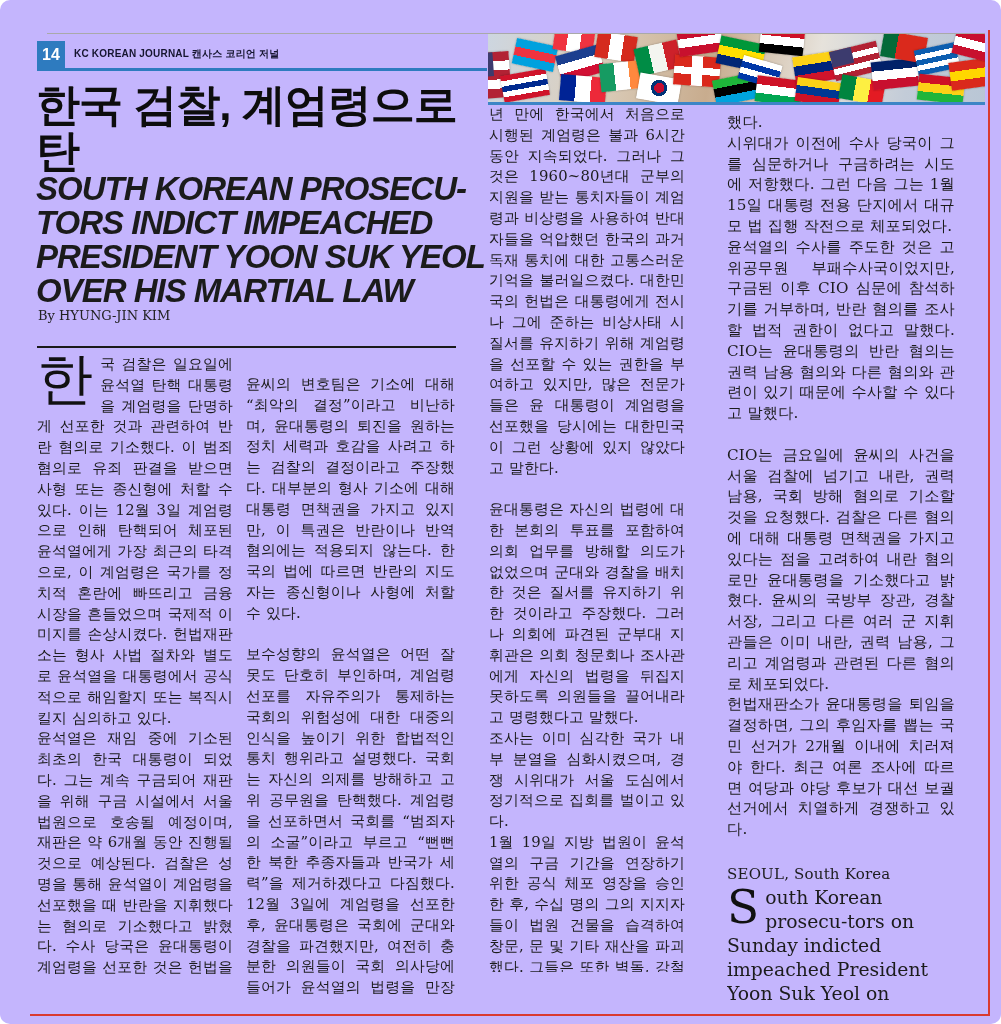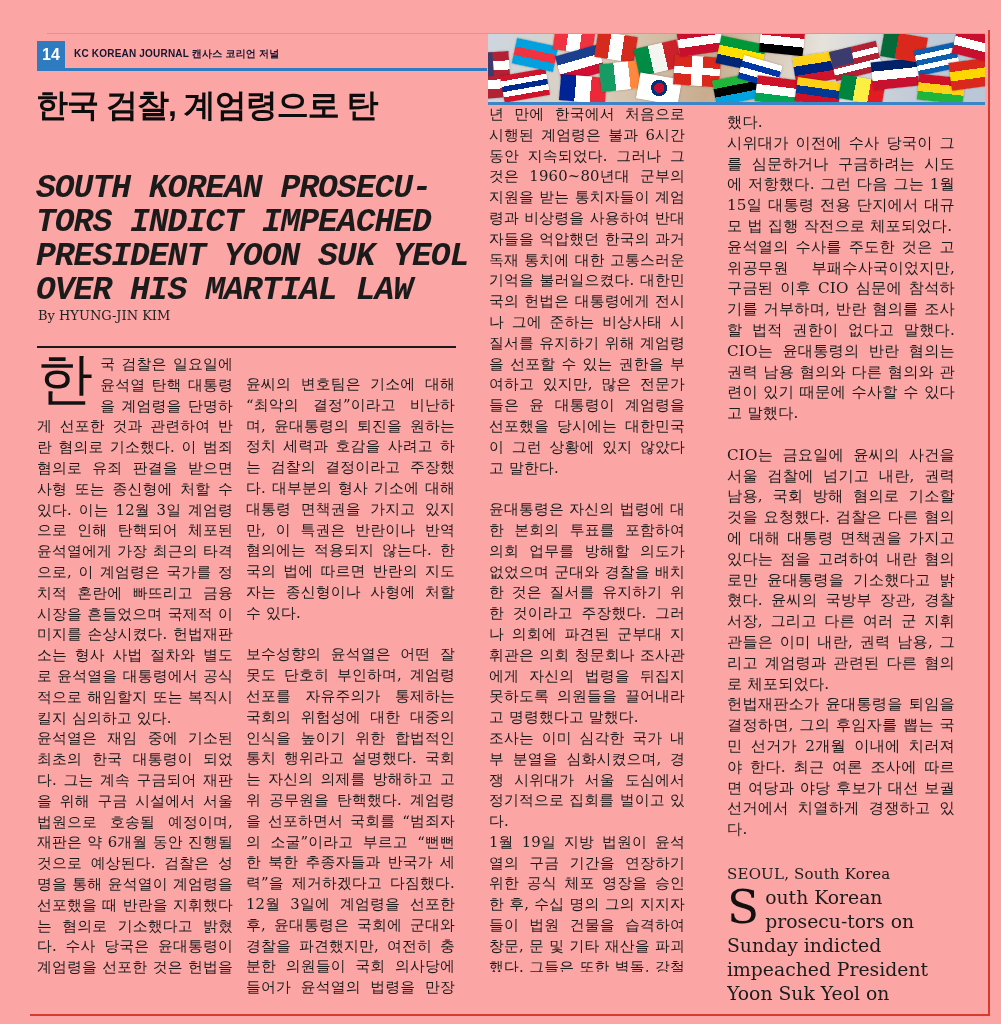--- a/index.html
+++ b/index.html
@@ -1,17 +1,17 @@
 <!DOCTYPE html>
 <html style="--accent-blue: #2e7bbf; --crop-mark-red: #d93a2f; --headline-black: #0d0d0d;"><head>
 <meta charset="utf-8">
 <style>
   html,body{margin:0;padding:0;background:#ffffff;}
-  .page{position:relative;width:1001px;height:1024px;background:#fca5a5;overflow:hidden;
-        font-family:"DejaVu Serif","Liberation Serif",serif;color:#1c1c1c;}
+  .page{position:relative;width:1001px;height:1024px;background:#c4b5fd;overflow:hidden;
+        font-family:"DejaVu Serif","Liberation Serif",serif;color:#1c1c1c;border-radius:10px;}
   .top-rule{position:absolute;left:47px;top:33px;width:938px;height:1px;background:#a9a9a9;}
   .crop-v{position:absolute;left:988px;top:30px;width:2px;height:986px;background:var(--crop-mark-red,#d93a2f);}
   .crop-h{position:absolute;left:30px;top:1014px;width:960px;height:2px;background:var(--crop-mark-red,#d93a2f);}
 
   
   .page-num{position:absolute;left:37px;top:41px;width:28px;height:27px;background:var(--accent-blue,#2e7bbf);
             color:#fff;font-family:"Liberation Sans",sans-serif;font-weight:bold;font-size:16px;
             display:flex;align-items:center;justify-content:center;}
   .masthead{position:absolute;left:74px;top:47px;font-family:"Liberation Sans",sans-serif;
             font-weight:bold;font-size:10px;color:#15152f;letter-spacing:.2px;white-space:nowrap;}
@@ -20,23 +20,23 @@
   
   .flags{position:absolute;left:488px;top:34px;width:497px;height:68px;overflow:hidden;
          background:linear-gradient(100deg,#cdd6e0 0%,#dccfbd 22%,#c8ac8e 45%,#e6e2db 66%,#c3ccd8 84%,#b9c6d5 100%);
          border-bottom:3px solid #3d85c6;}
   .flag{position:absolute;box-shadow:0 0 2px rgba(0,0,0,.35);}
   .flag>i{position:absolute;left:0;top:0;width:46%;height:52%;display:block;}
 
   
   .hl-ko{position:absolute;left:36px;top:82px;width:460px;
          font-family:"Liberation Sans","DejaVu Sans",sans-serif;font-weight:800;
-         font-size:32px;line-height:46px;letter-spacing:-1px;color:#0d0d0d;}
+         font-size:44px;line-height:46px;letter-spacing:-1px;color:#0d0d0d;}
   .hl-en{position:absolute;left:36px;top:172px;width:465px;
-         font-family:Liberation Mono, monospace;font-style:italic;font-weight:800;
+         font-family:Liberation Sans, sans-serif;font-style:italic;font-weight:800;
          font-size:33px;line-height:34px;letter-spacing:-1px;color:#1b1b1b;}
   .byline{position:absolute;left:38px;top:308px;font-size:13px;color:#222;}
 
   .col-rule{position:absolute;left:37px;top:346px;width:419px;height:2px;background:#1a1a1a;}
 
   
   .col{position:absolute;text-align:justify;font-size:14.8px;line-height:20.8px;
        letter-spacing:.2px;overflow:hidden;}
   .col p{margin:0;}
   .col p.gap{margin-top:20.8px;}

